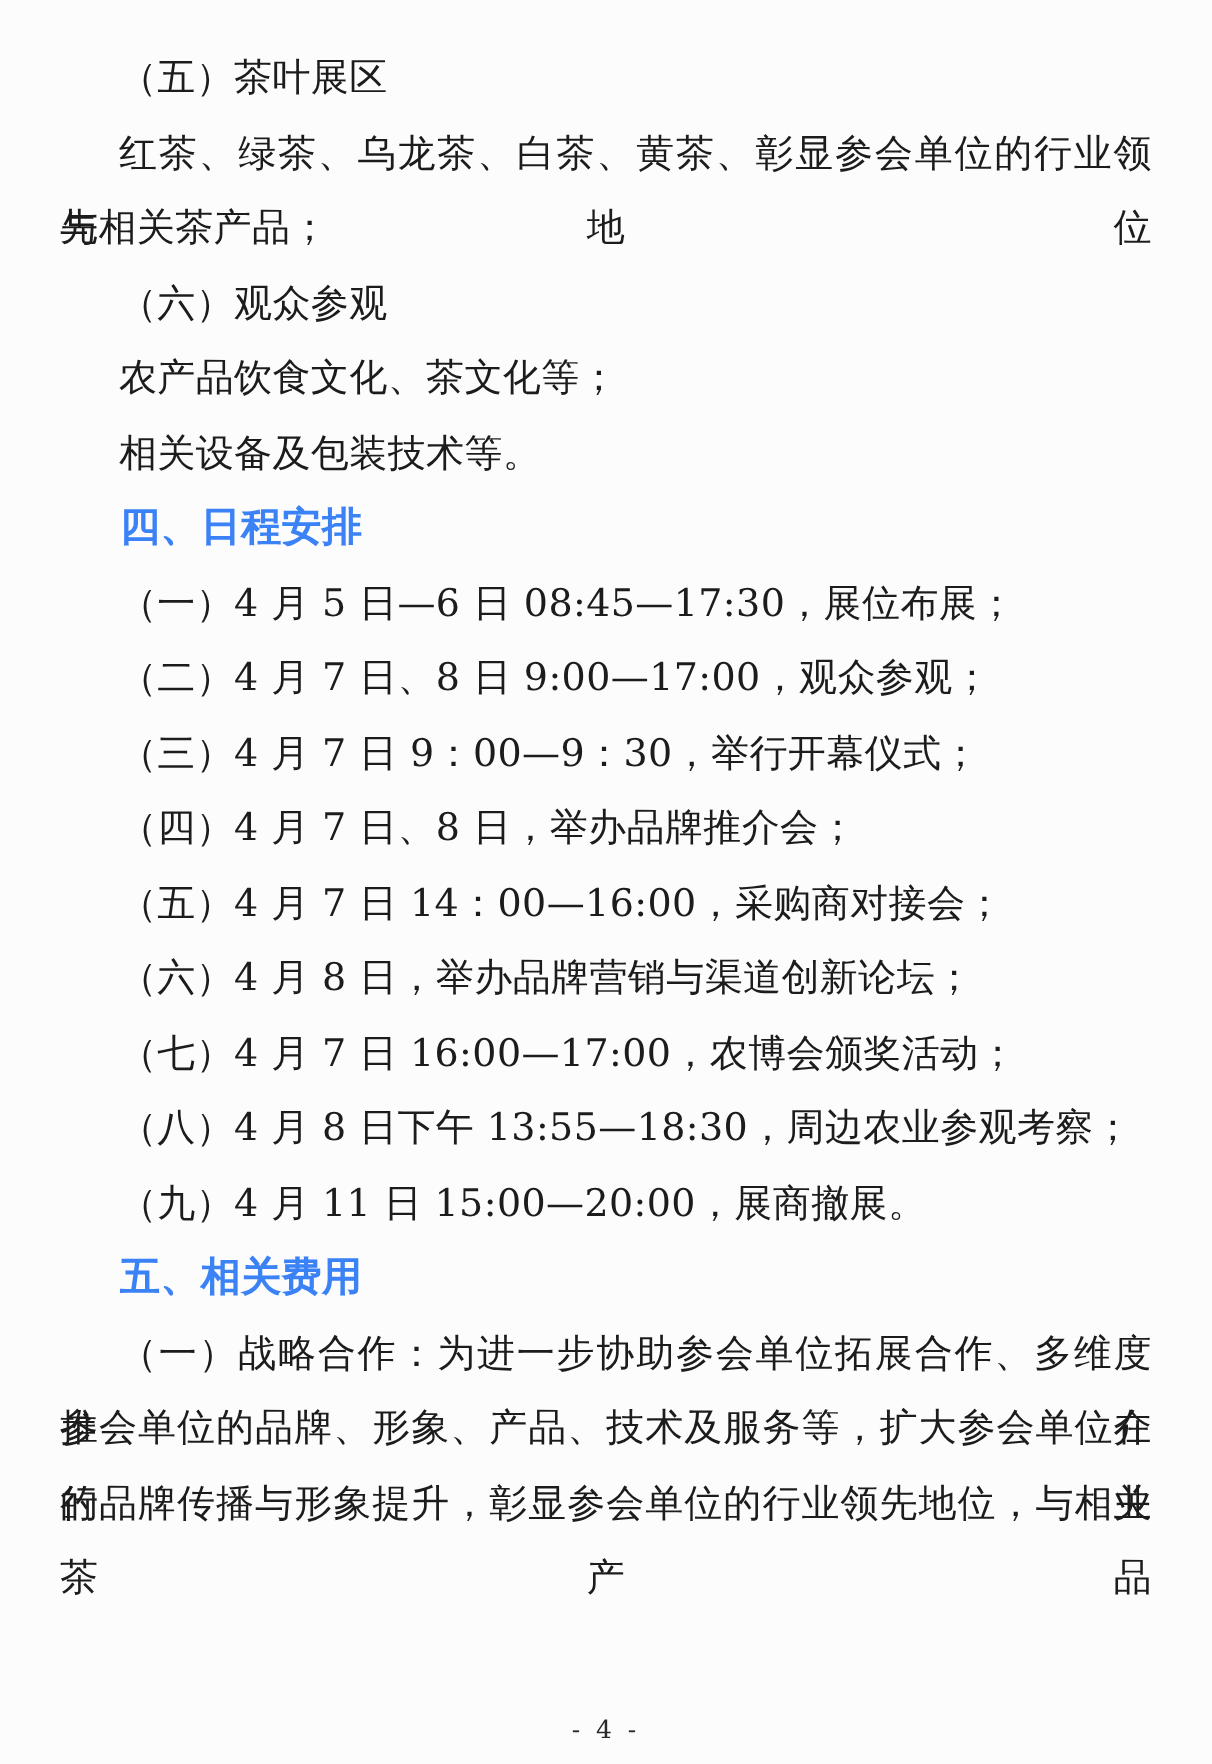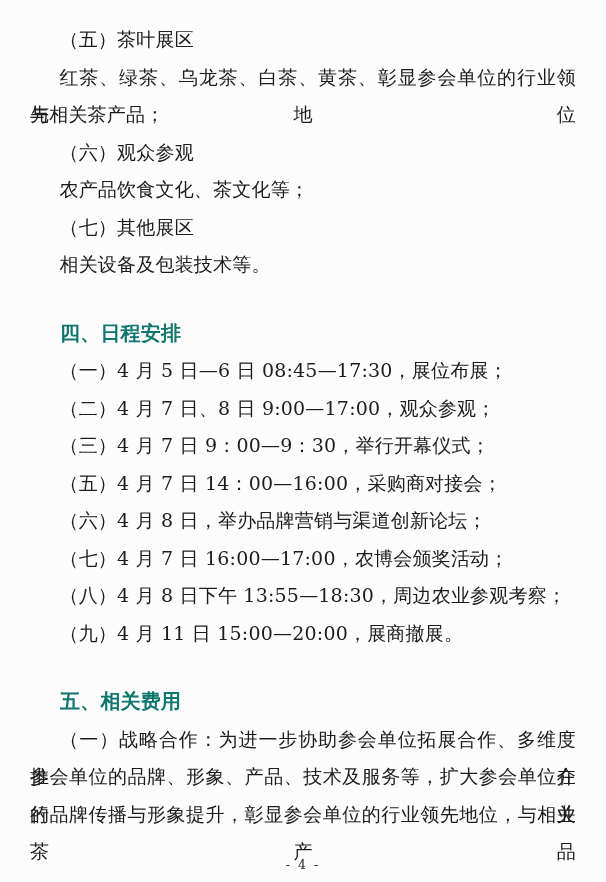--- a/index.html
+++ b/index.html
@@ -24,24 +24,23 @@
   .ind-1{text-indent:1.55em;}      
   .ind-cont{text-indent:2.55em;}   
   .jfull{
     white-space:normal;
     text-align:justify;
     text-align-last:justify;
   }
   .heading{
     font-family:"Liberation Sans","DejaVu Sans",sans-serif;
     font-weight:bold;
-    color:#0f766e;
+    color:#3b82f6;
     font-size:20px;
     text-indent:1.5em;
-    margin-top:31px;
   }
   .footer{
     position:absolute;
     left:0;right:0;
     bottom:10px;
     text-align:center;
     font-size:12.5px;
     color:#2a2a2a;
     letter-spacing:2px;
     line-height:14px;
@@ -52,28 +51,28 @@
 
 <div class="page">
 
   <div class="line ind-1">（五）茶叶展区</div>
   <div class="line ind-1 jfull">红茶、绿茶、乌龙茶、白茶、黄茶、彰显参会单位的行业领先地位</div>
   <div class="line">与相关茶产品；</div>
 
   <div class="line ind-1">（六）观众参观</div>
   <div class="line ind-1">农产品饮食文化、茶文化等；</div>
 
-  <div class="line ind-1">（七）其他展区</div>
   <div class="line ind-1">相关设备及包装技术等。</div>
 
   <div class="line heading">四、日程安排</div>
 
   <div class="line ind-1">（一）4 月 5 日—6 日 08:45—17:30，展位布展；</div>
   <div class="line ind-1">（二）4 月 7 日、8 日 9:00—17:00，观众参观；</div>
   <div class="line ind-1">（三）4 月 7 日 9：00—9：30，举行开幕仪式；</div>
+  <div class="line ind-1">（四）4 月 7 日、8 日，举办品牌推介会；</div>
   <div class="line ind-1">（五）4 月 7 日 14：00—16:00，采购商对接会；</div>
   <div class="line ind-1">（六）4 月 8 日，举办品牌营销与渠道创新论坛；</div>
   <div class="line ind-1">（七）4 月 7 日 16:00—17:00，农博会颁奖活动；</div>
   <div class="line ind-1">（八）4 月 8 日下午 13:55—18:30，周边农业参观考察；</div>
   <div class="line ind-1">（九）4 月 11 日 15:00—20:00，展商撤展。</div>
 
   <div class="line heading">五、相关费用</div>
 
   <div class="line ind-1 jfull">（一）战略合作：为进一步协助参会单位拓展合作、多维度推介</div>
   <div class="line jfull">参会单位的品牌、形象、产品、技术及服务等，扩大参会单位在行业</div>

